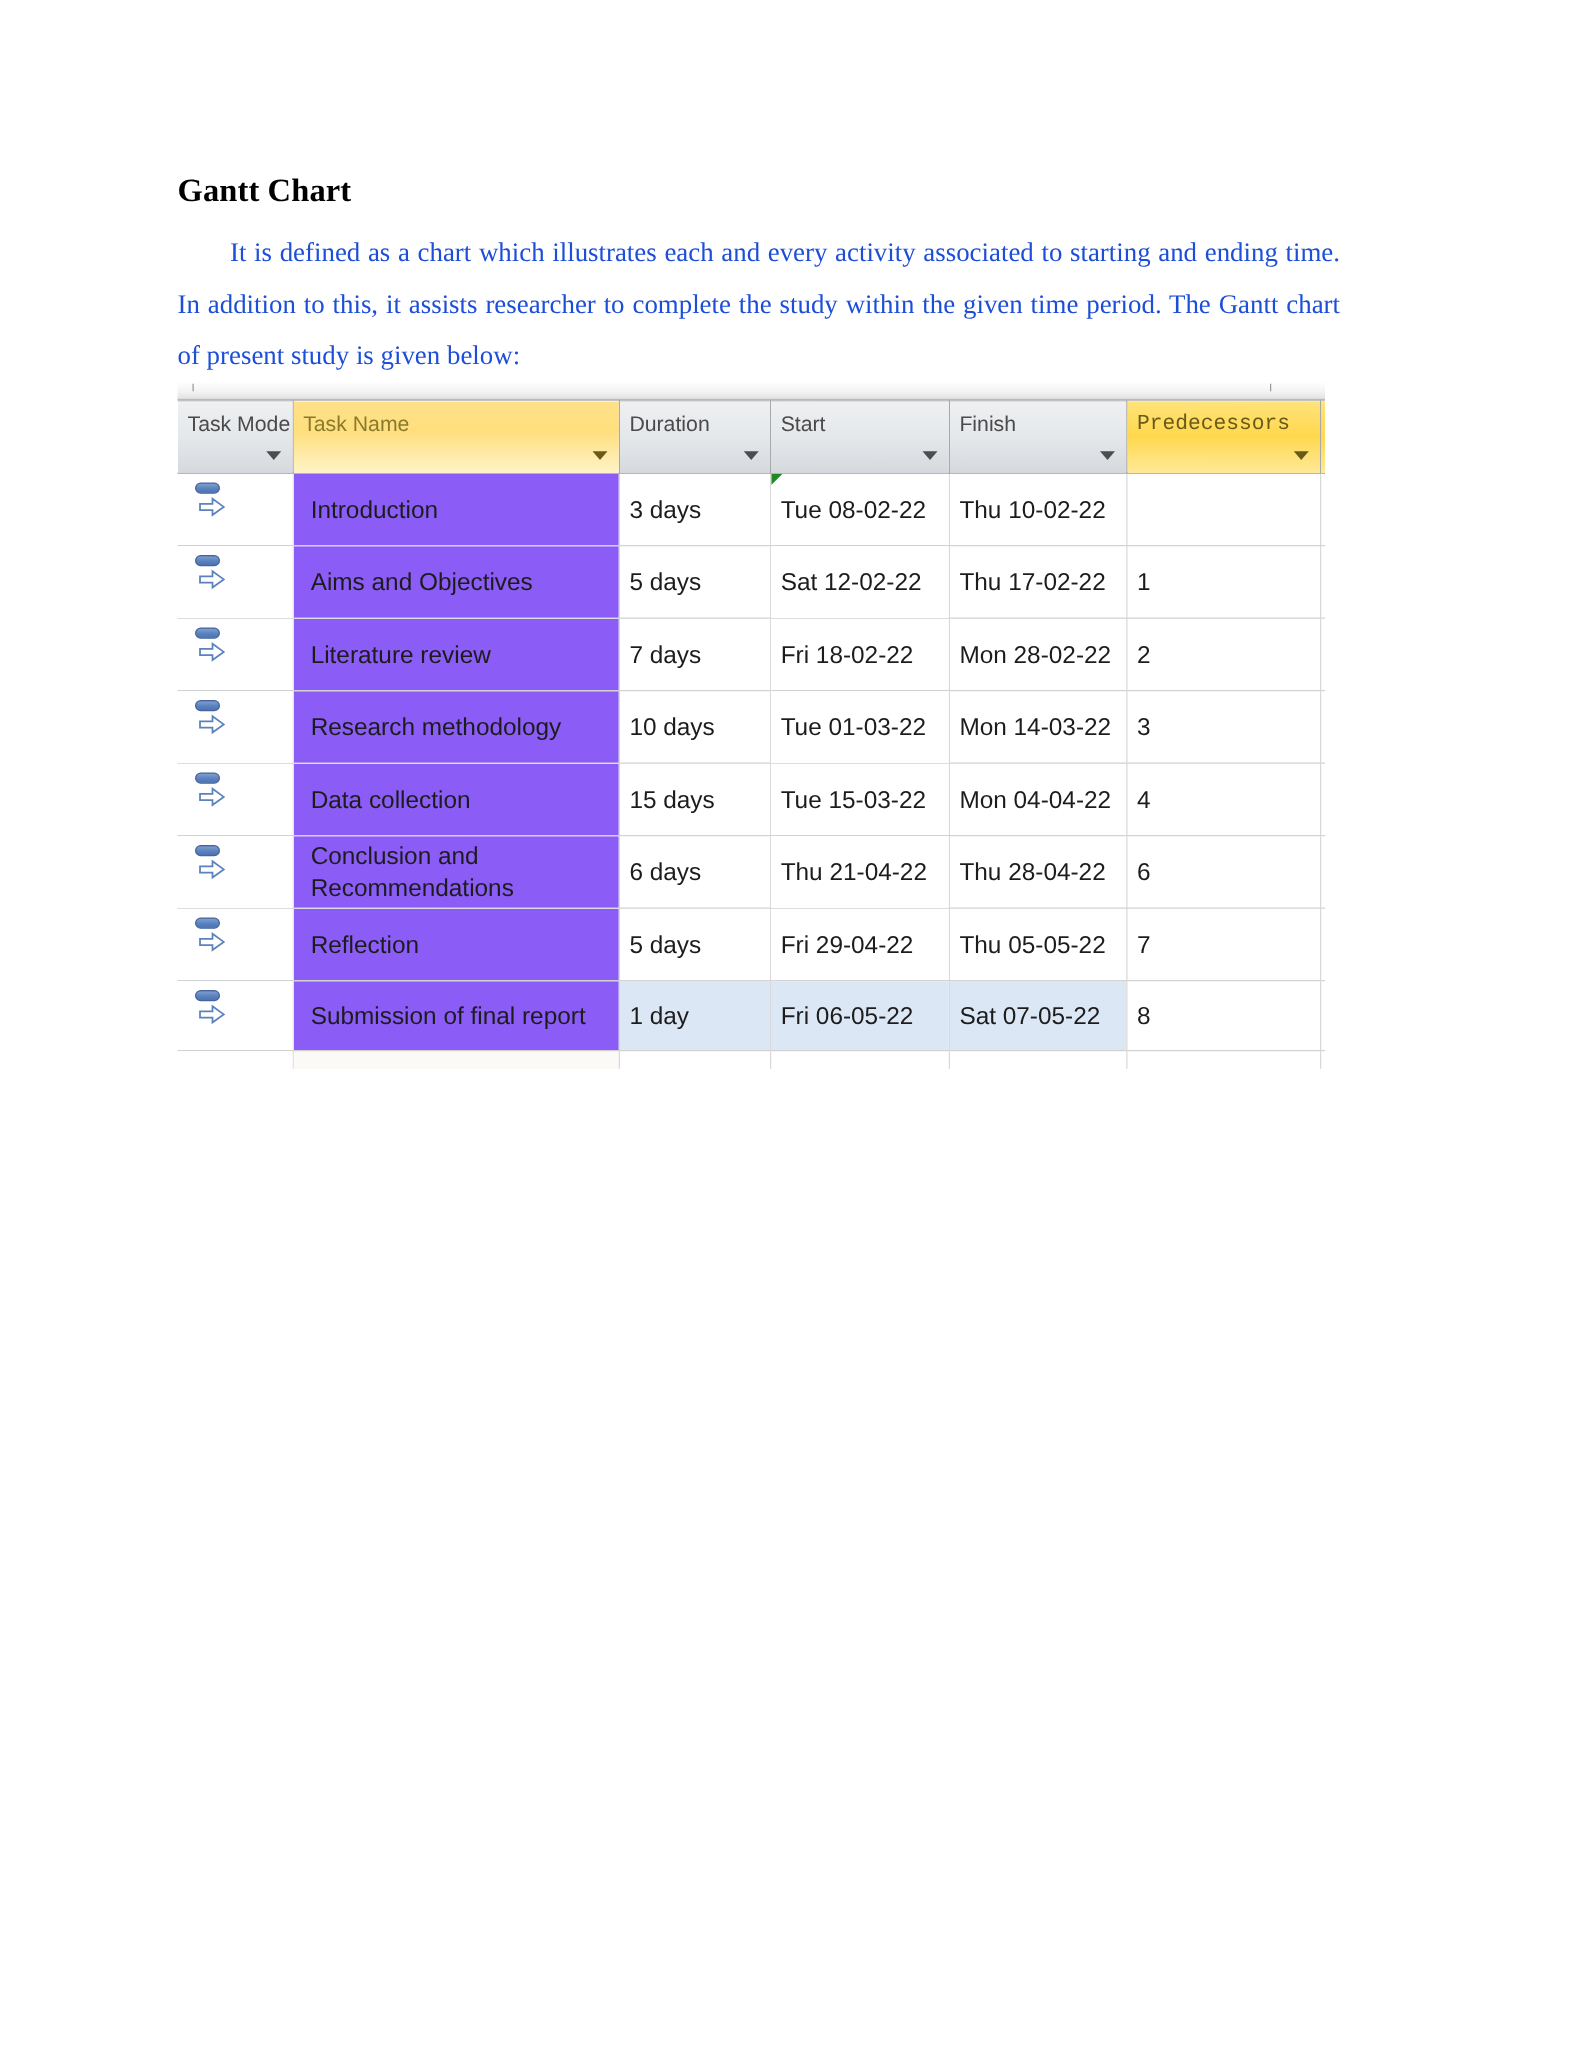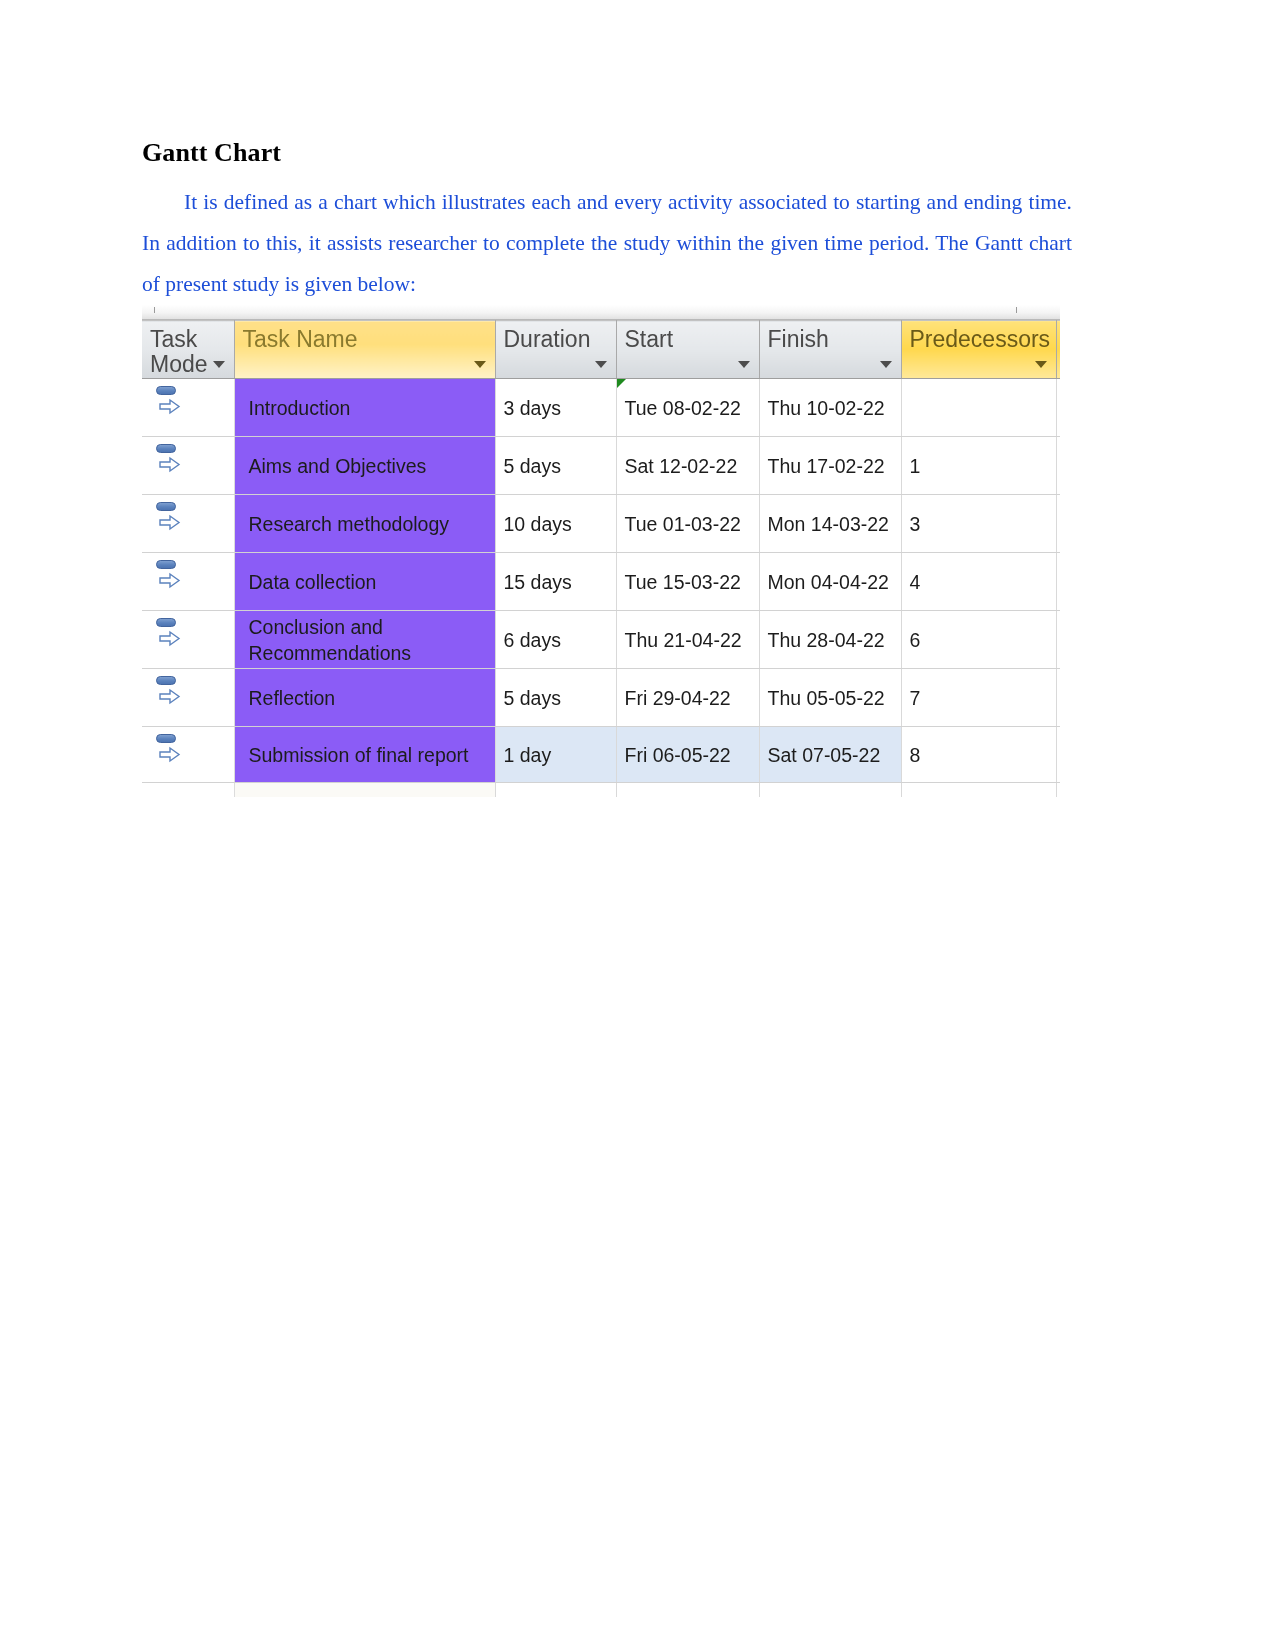--- a/index.html
+++ b/index.html
@@ -94,33 +94,34 @@
   table.grid col.c-edge  { width: 4px; }
 
   
   thead th {
     position: relative;
     height: 58px;
     padding: 6px 0 0 8px;
     vertical-align: top;
     text-align: left;
     font-weight: normal;
-    font-size: 23px;
+    font-size: 17px;
     color: #4a4a4a;
     border-right: 1px solid #a9a9a9;
     border-bottom: 1px solid #9e9e9e;
     border-top: 1px solid #c2c2c2;
     background: linear-gradient(to bottom, #eef0f2 0%, #e4e7ea 52%, #d5d9dd 100%);
     box-sizing: border-box;
     overflow: hidden;
     line-height: 25px;
   }
   thead th.hl {
     background: linear-gradient(to bottom, #ffe27a 0%, #ffd84d 48%, #ffe99a 100%);
     color: #6a5a18;
+    font-family: Liberation Mono, monospace;
   }
   thead th.hl-name {
     background: linear-gradient(to bottom, #ffe089 0%, #ffdf7c 40%, #fff3c8 100%);
     color: #8a7a2e;
   }
   thead th.edge {
     border-right: none;
     background: linear-gradient(to bottom, #ffe27a 0%, #ffd84d 48%, #ffe99a 100%);
     padding: 0;
   }
@@ -309,20 +310,38 @@
             </span>
           </td>
           <td class="cell-name">Aims and Objectives</td>
           <td class="nowrap">5 days</td>
           <td class="cell-start nowrap">Sat 12-02-22</td>
           <td class="nowrap">Thu 17-02-22</td>
           <td>1</td>
           <td class="cell-edge"></td>
         </tr>
 
+        <tr class="r-tall">
+          <td class="cell-mode">
+            <span class="mode-icon">
+              <span class="pill"></span>
+              <span class="arrow">
+                <svg width="22" height="18" viewBox="0 0 22 18" xmlns="http://www.w3.org/2000/svg">
+                  <path d="M1 6 H11 V2 L20 8.5 L11 15 V11 H1 Z" fill="#ffffff" stroke="#5b82bd" stroke-width="1.4"></path>
+                </svg>
+              </span>
+            </span>
+          </td>
+          <td class="cell-name">Literature review</td>
+          <td class="nowrap">7 days</td>
+          <td class="cell-start nowrap">Fri 18-02-22</td>
+          <td class="nowrap">Mon 28-02-22</td>
+          <td>2</td>
+          <td class="cell-edge"></td>
+        </tr>
 
         <tr class="r-tall">
           <td class="cell-mode">
             <span class="mode-icon">
               <span class="pill"></span>
               <span class="arrow">
                 <svg width="22" height="18" viewBox="0 0 22 18" xmlns="http://www.w3.org/2000/svg">
                   <path d="M1 6 H11 V2 L20 8.5 L11 15 V11 H1 Z" fill="#ffffff" stroke="#5b82bd" stroke-width="1.4"></path>
                 </svg>
               </span>

